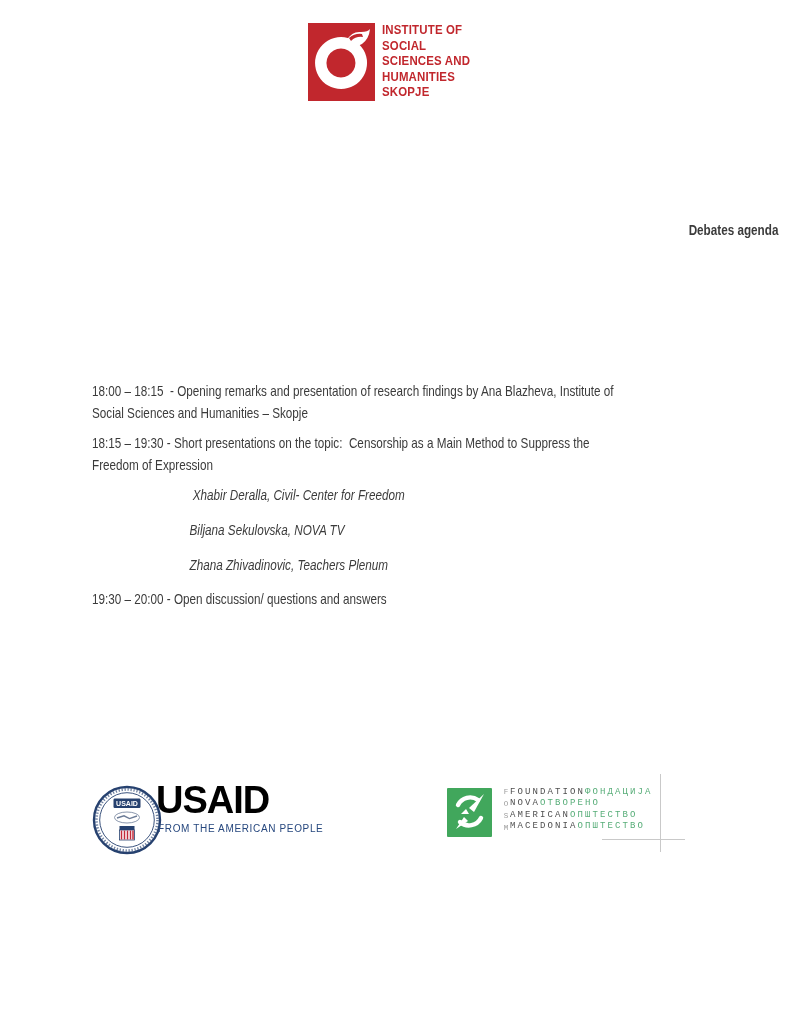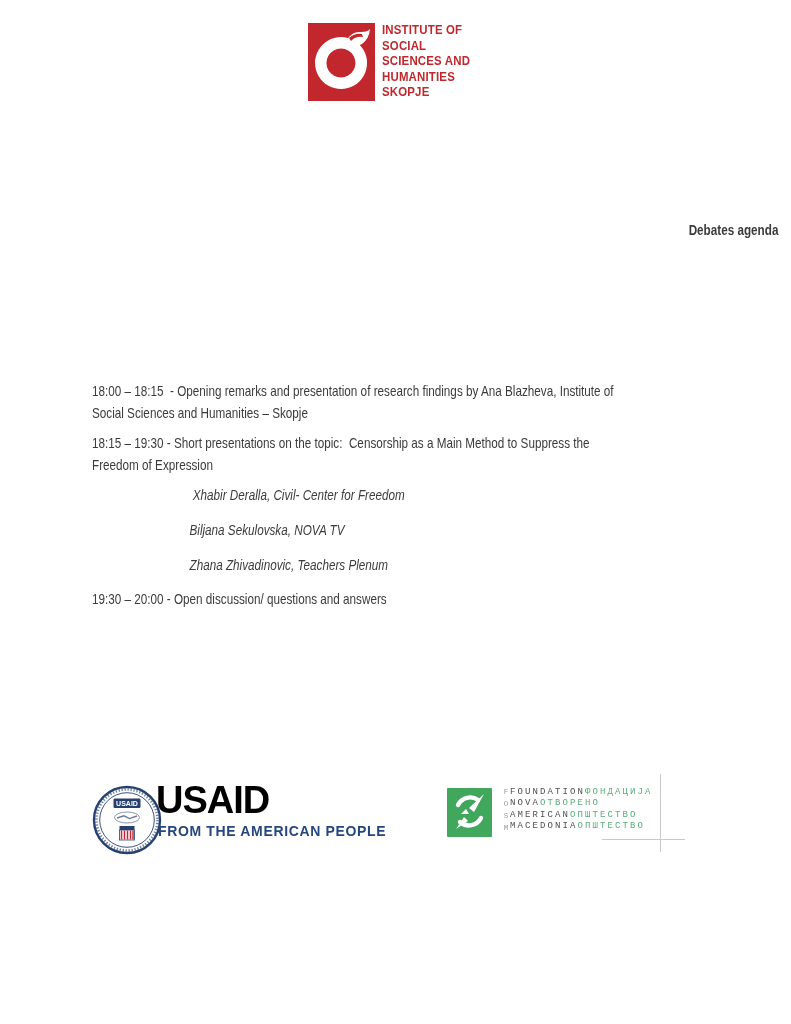--- a/index.html
+++ b/index.html
@@ -41,22 +41,22 @@
   
   .usaid { position:absolute; left:92px; top:784px; width:260px; height:80px; }
   .usaid-seal { position:absolute; left:0; top:1px; }
   .usaid-word {
     position:absolute; left:64px; top:-4px; font-weight:bold; font-size:38px;
     line-height:40px; letter-spacing:-1px; white-space:nowrap;
   }
   .usaid-word .us  { color:#000000; }
   .usaid-word .aid { color:#000000; }
   .usaid-tag {
-    position:absolute; left:66px; top:39px; color:#26477e; font-weight:bold;
-    font-size:14px; letter-spacing:.65px; white-space:nowrap;
+    position:absolute; left:66px; top:39px; color:#26477e; font-weight:normal;
+    font-size:10px; letter-spacing:.65px; white-space:nowrap;
   }
 
   
   .fosm { position:absolute; left:447px; top:780px; width:250px; height:80px; }
   .fosm-mark { position:absolute; left:0; top:8px; }
   .fosm-vert {
     position:absolute; left:55px; top:7px; color:#9b9b9b;
     font-family:"Liberation Mono", monospace; font-size:7.5px; line-height:11.9px;
     text-align:center; width:8px;
   }

